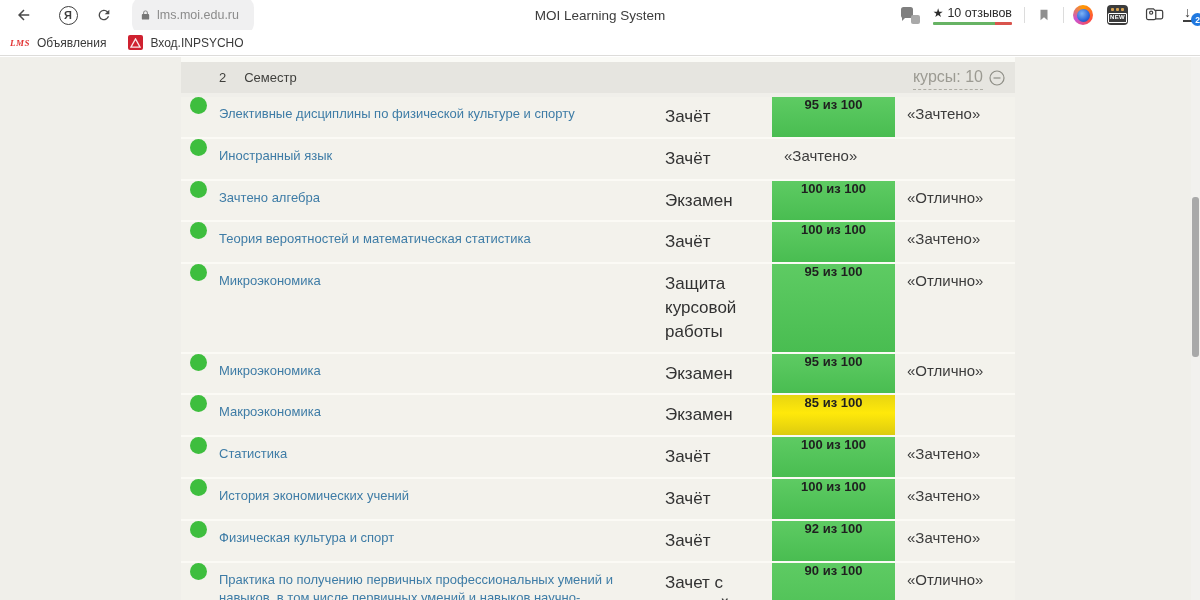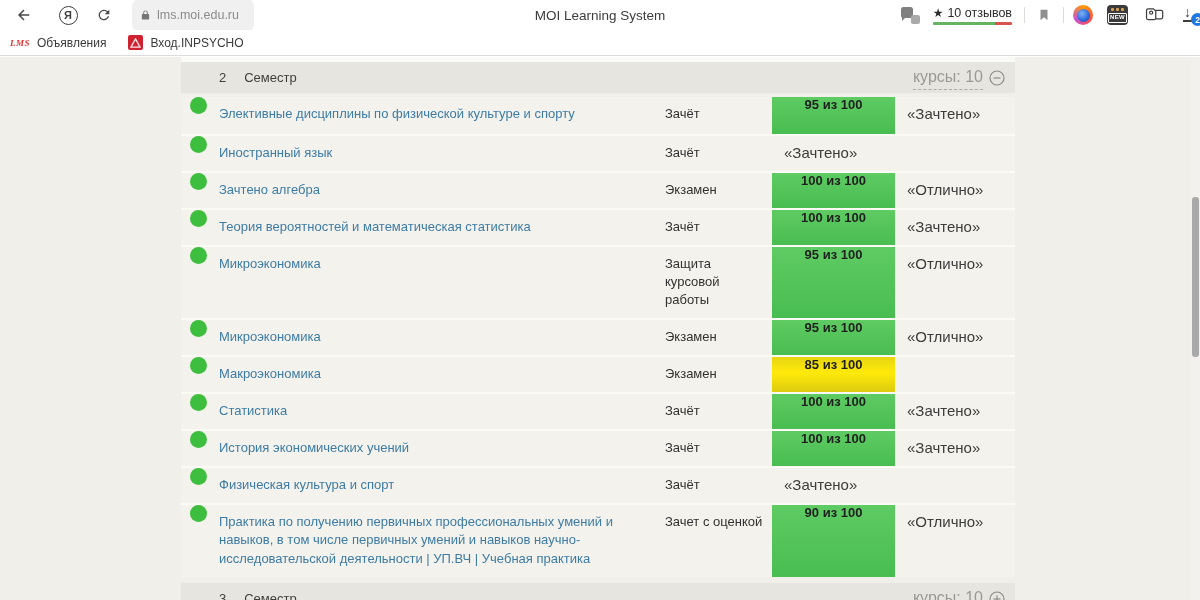--- a/index.html
+++ b/index.html
@@ -70,21 +70,21 @@
   .sem-toggle { margin-left:6px; display:flex; }
 
   .rows { margin-top:4px; }
   .row { display:flex; align-items:stretch; background:#f3f2ec; min-height:37px; }
   .row + .row { border-top:2px solid #fbfaf5; }
   .cell { display:flex; align-items:flex-start; }
   .cell-dot { width:38px; padding-left:9px; }
   .dot { width:17px; height:17px; border-radius:50%; background:#3ebe3e; }
   .cell-course { width:446px; padding:8px 26px 8px 0; }
   .course-link { font-size:13px; color:#3e7ca6; text-decoration:none; line-height:1.45; }
-  .cell-exam { width:107px; padding:8px 6px 8px 0; font-size:13px; color:#323232; line-height:1.4; }
+  .cell-exam { width:107px; padding:8px 6px 8px 0; font-size:17px; color:#323232; line-height:1.4; }
   .cell-badge { width:123px; justify-content:center; font-size:13px; font-weight:600; color:#1f1f1f; text-align:center; }
   .badge-green { background:linear-gradient(180deg,#5ecb63 0%,#49bd51 100%); }
   .badge-gray { background:linear-gradient(180deg,#f4f4f4 0%,#c3c3c3 100%); }
   .badge-yellow { background:linear-gradient(180deg,#e7d511 0%,#ffe90a 45%,#ddcb0f 100%); }
   .cell-grade { flex:1; padding:8px 6px 8px 12px; font-size:15px; color:#3c3c3c; }
 
   .sem-bar.footer { margin-top:6px; }
 
   
   .scrollbar { position:absolute; top:57px; right:0; width:9px; height:543px; background:#f2f1ee; }
@@ -307,20 +307,21 @@
   </div>
 
   <div class="row">
     <div class="cell cell-dot">
       <span class="dot"></span>
     </div>
     <div class="cell cell-course">
       <a href="#" class="course-link">Физическая культура и спорт</a>
     </div>
     <div class="cell cell-exam">Зачёт</div>
+    <div class="cell cell-badge badge-green">92 из 100</div>
     <div class="cell cell-grade">«Зачтено»</div>
   </div>
 
   <div class="row">
     <div class="cell cell-dot">
       <span class="dot"></span>
     </div>
     <div class="cell cell-course">
       <a href="#" class="course-link">Практика по получению первичных профессиональных умений и навыков, в том числе первичных умений и навыков научно-исследовательской деятельности | УП.ВЧ | Учебная практика</a>
     </div>

